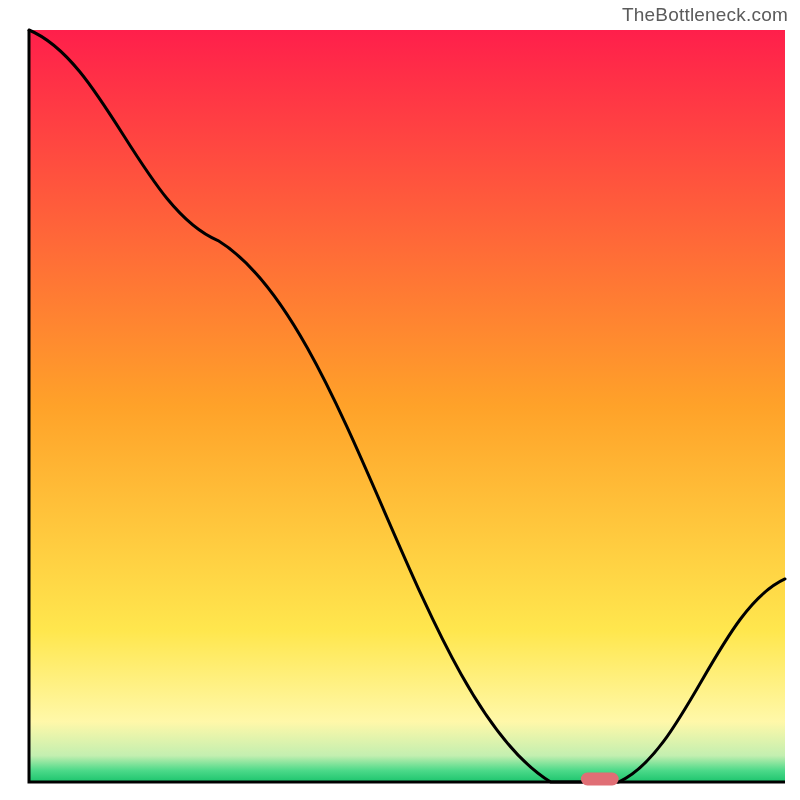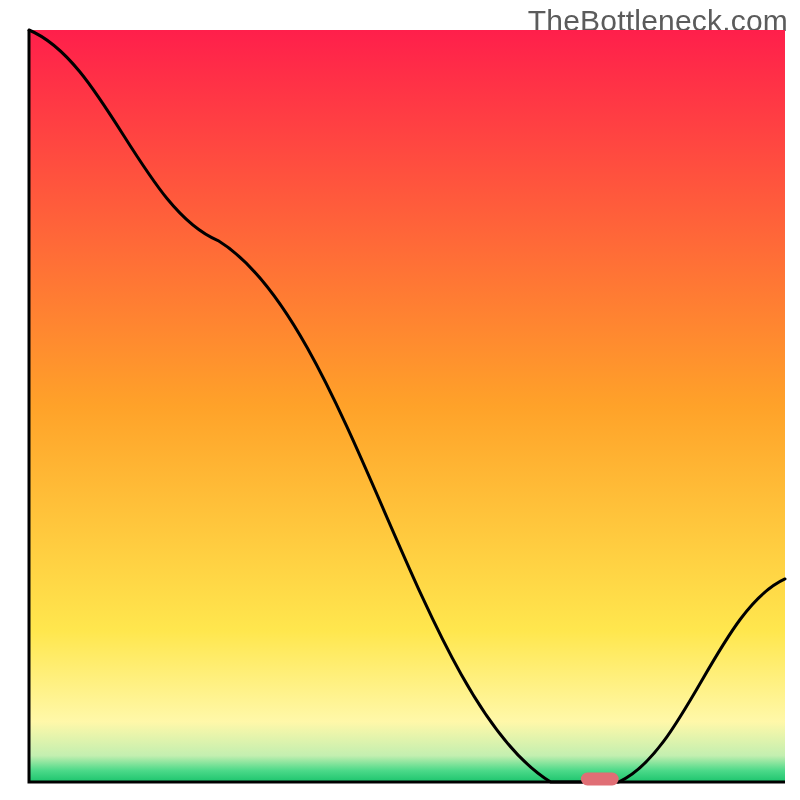--- a/index.html
+++ b/index.html
@@ -13,21 +13,21 @@
   }
   .frame {
     position: relative;
     width: 800px;
     height: 800px;
   }
   .watermark {
     position: absolute;
     top: 4px;
     right: 12px;
-    font-size: 30px;
+    font-size: 19px;
     font-weight: 500;
     color: #5b5b5b;
     letter-spacing: 0.2px;
   }
   svg {
     position: absolute;
     top: 0;
     left: 0;
   }
 </style>

